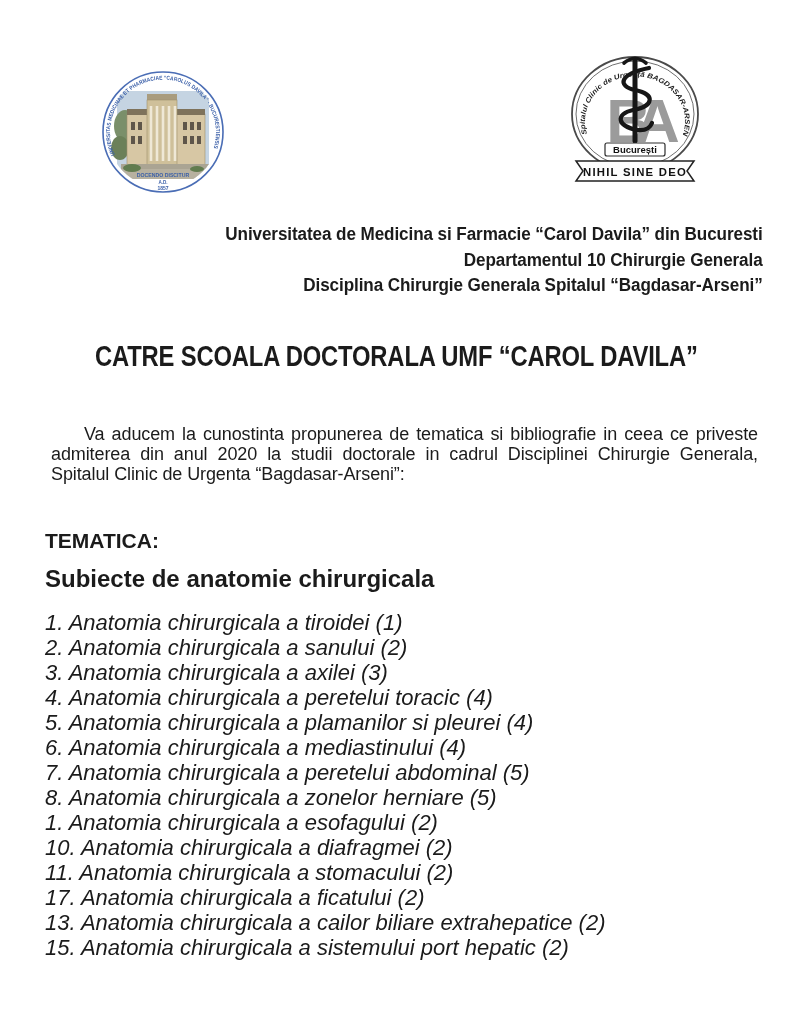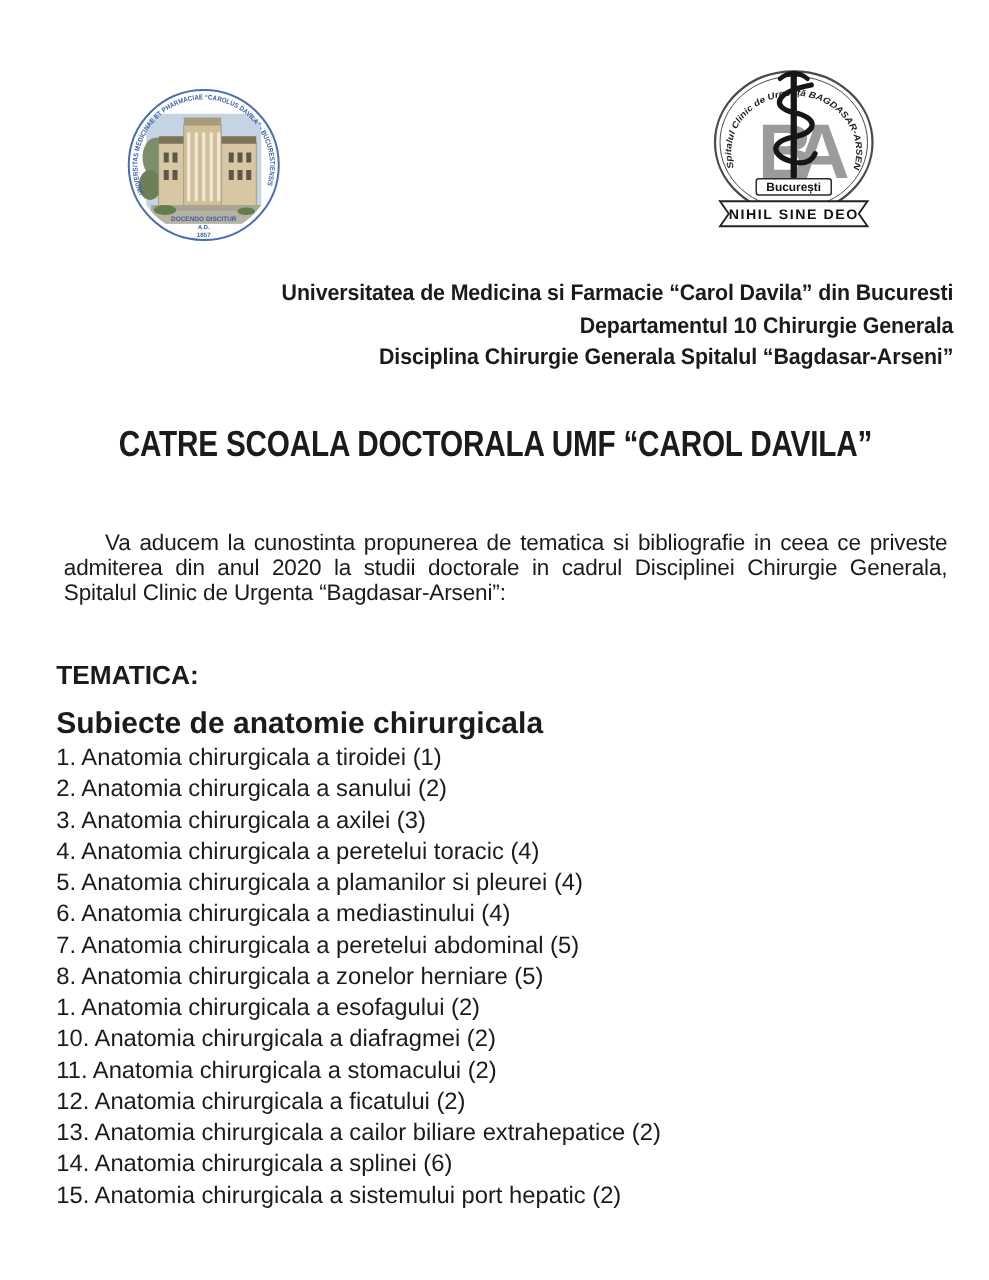--- a/index.html
+++ b/index.html
@@ -21,21 +21,21 @@
     letter-spacing:-0.2px; white-space:nowrap;
     transform:scaleX(0.82); transform-origin:0 0;
   }
   .intro {
     position:absolute; left:51px; top:424px; width:707px; margin:0;
     font-size:18px; line-height:20px; text-align:justify; text-indent:33px;
     letter-spacing:-0.1px;
   }
   .tematica   { position:absolute; left:45px; top:529px; font-size:21px; font-weight:700; }
   .subheading { position:absolute; left:45px; top:565px; font-size:24px; font-weight:700; }
-  .topic-list { position:absolute; left:45px; top:594px; width:720px; font-size:19px; line-height:25px; }
+  .topic-list { position:absolute; left:45px; top:610px; width:720px; font-size:22px; line-height:25px;font-style:italic; }
   .topic-list .li { white-space:nowrap; }
 
   svg text { font-family:"Liberation Sans", sans-serif; }
 </style>
 </head>
 <body>
 
 <div class="page">
 
   <div class="logo logo-left">
@@ -129,19 +129,18 @@
     <div class="li">2. Anatomia chirurgicala a sanului (2)</div>
     <div class="li">3. Anatomia chirurgicala a axilei (3)</div>
     <div class="li">4. Anatomia chirurgicala a peretelui toracic (4)</div>
     <div class="li">5. Anatomia chirurgicala a plamanilor si pleurei (4)</div>
     <div class="li">6. Anatomia chirurgicala a mediastinului (4)</div>
     <div class="li">7. Anatomia chirurgicala a peretelui abdominal (5)</div>
     <div class="li">8. Anatomia chirurgicala a zonelor herniare (5)</div>
     <div class="li">1. Anatomia chirurgicala a esofagului (2)</div>
     <div class="li">10. Anatomia chirurgicala a diafragmei (2)</div>
     <div class="li">11. Anatomia chirurgicala a stomacului (2)</div>
-    <div class="li">12. Anatomia chirurgicala a ficatului (2)</div>
+    <div class="li">17. Anatomia chirurgicala a ficatului (2)</div>
     <div class="li">13. Anatomia chirurgicala a cailor biliare extrahepatice (2)</div>
-    <div class="li">14. Anatomia chirurgicala a splinei (6)</div>
     <div class="li">15. Anatomia chirurgicala a sistemului port hepatic (2)</div>
   </div>
 
 </div>
 
 </body></html>

